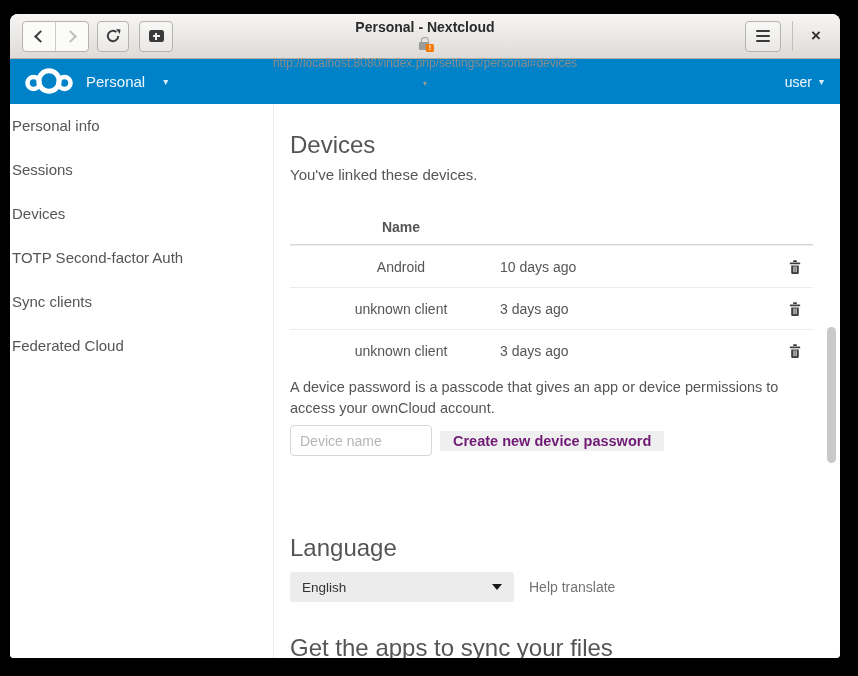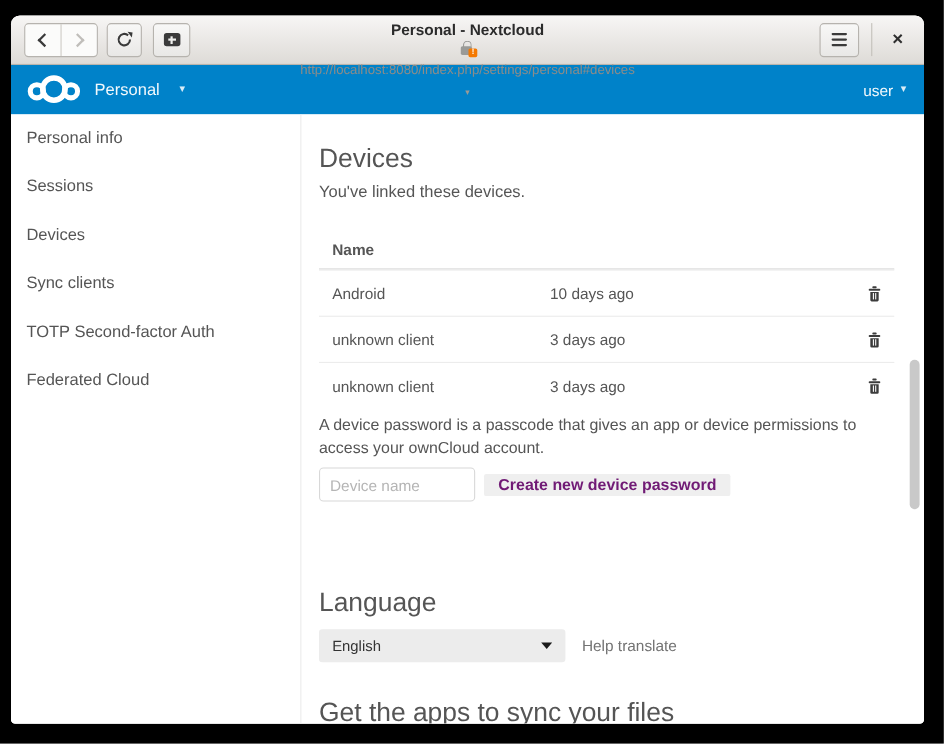--- a/index.html
+++ b/index.html
@@ -91,21 +91,21 @@
   .logo { margin-right: 12px; display: flex; align-items: center; }
   .app-menu { display: flex; align-items: center; gap: 18px; font-size: 15px; color: rgba(255,255,255,.95); }
   .caret { font-size: 10px; color: rgba(255,255,255,.85); }
   .user-menu { margin-left: auto; display: flex; align-items: center; gap: 7px; font-size: 14px; color: rgba(255,255,255,.95); }
   
   .appbody { flex: 1; display: flex; background: #fff; position: relative; overflow: hidden; }
   .sidebar { width: 264px; flex: 0 0 264px; border-right: 1px solid #ececec; }
   .side-item {
     height: 44px;
     line-height: 44px;
-    padding-left: 14px;
+    padding-left: 2px;
     font-size: 15px;
     color: #555;
     cursor: pointer;
     white-space: nowrap;
   }
   .main { flex: 1; padding-left: 16px; overflow: hidden; }
   .section-h {
     margin-top: 27px;
     font-size: 24px;
     font-weight: 300;
@@ -114,21 +114,21 @@
   }
   .subtitle { margin-top: 6px; font-size: 15px; color: #555; line-height: 20px; }
   
   .dev-table { margin-top: 24px; width: 523px; }
   .trow { display: flex; align-items: center; }
   .trow-head { height: 36px; font-weight: bold; }
   .trow-body { height: 42px; border-top: 1px solid #ececec; }
   .trow-head { border-bottom: 1px solid #d6d6d6; }
   .trow-body:first-of-type { border-top: none; }
   .cell { font-size: 14px; color: #555; }
-  .cell-name { width: 210px; padding-left: 12px; }
+  .cell-name { width: 210px; padding-left: 12px; text-align: center; }
   .cell-activity { flex: 1; }
   .cell-action { width: 40px; display: flex; justify-content: flex-end; padding-right: 8px; }
   .trash-btn { background: none; border: none; cursor: pointer; padding: 2px; line-height: 0; }
   
   .hint { margin-top: 6px; width: 500px; font-size: 14.5px; line-height: 21px; color: #555; }
   .dev-form { margin-top: 6px; display: flex; align-items: center; }
   .dev-input {
     width: 142px; height: 31px;
     border: 1px solid #d8d8d8; border-radius: 4px;
     padding: 0 9px;
@@ -237,22 +237,22 @@
       <span class="caret">▾</span>
     </span>
   </div>
 
   <div class="appbody">
 
     <div class="sidebar">
       <div class="side-item">Personal info</div>
       <div class="side-item">Sessions</div>
       <div class="side-item">Devices</div>
+      <div class="side-item">TOTP Second-factor Auth</div>
       <div class="side-item">Sync clients</div>
-      <div class="side-item">TOTP Second-factor Auth</div>
       <div class="side-item">Federated Cloud</div>
     </div>
 
     <div class="main">
 
       <div class="section-h">Devices</div>
       <div class="subtitle">You've linked these devices.</div>
 
       <div class="dev-table">
         <div class="trow trow-head">

